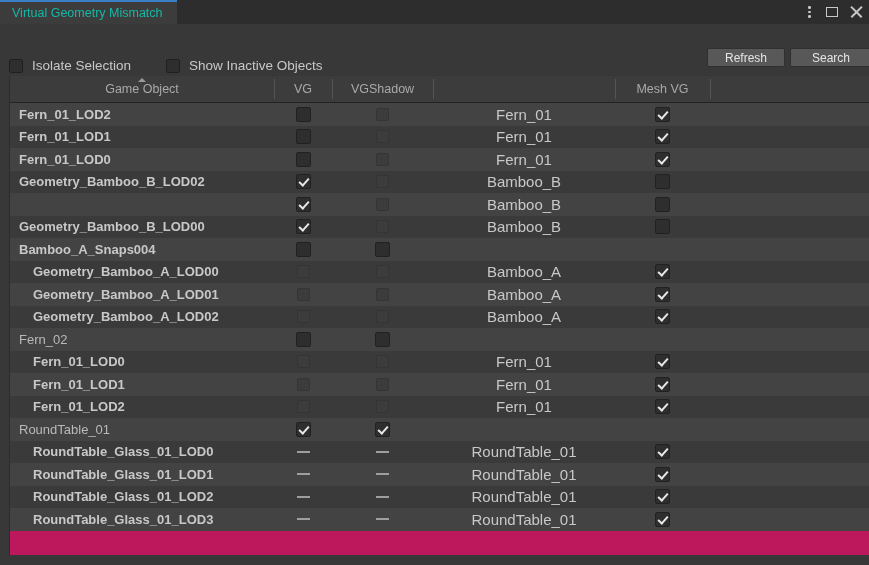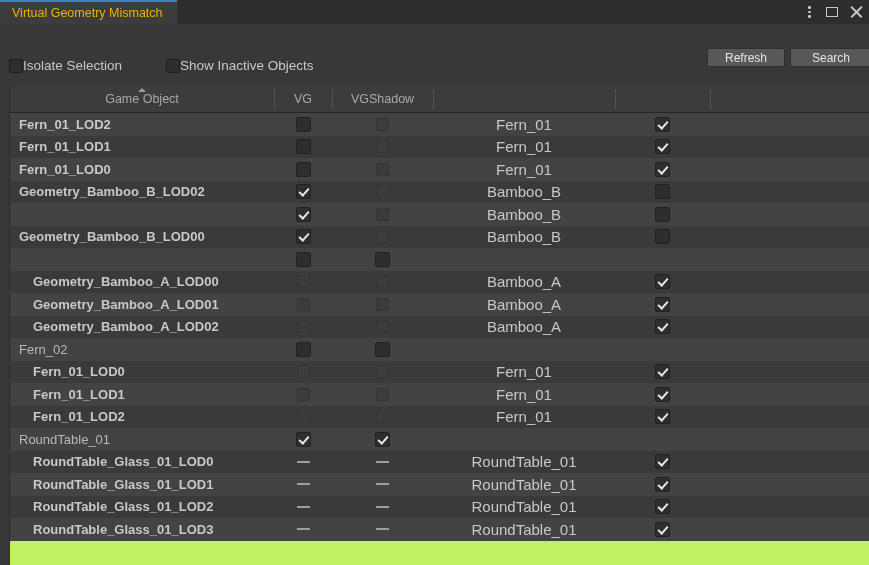--- a/index.html
+++ b/index.html
@@ -33,21 +33,21 @@
     position: absolute;
     left: 0; top: 0;
     height: 24px;
     padding: 0 14px 0 12px;
     background: #3c3c3c;
     border-top: 2px solid #3b7fc4;
     box-sizing: border-box;
     display: flex;
     align-items: center;
     font-size: 12.5px;
-    color: #eab308;
+    color: #14b8a6;
     white-space: nowrap;
   }
   .win-controls {
     position: absolute;
     right: 6px; top: 0;
     height: 24px;
     display: flex;
     align-items: center;
     gap: 11px;
   }
@@ -114,21 +114,21 @@
   .toolbar {
     position: absolute;
     left: 0; top: 50px;
     width: 869px; height: 34px;
   }
   .tb-check {
     position: absolute;
     top: 8px;
     display: flex;
     align-items: center;
-    gap: 0;
+    gap: 9px;
     font-size: 13.5px;
     color: #c8c8c8;
     white-space: nowrap;
   }
   .tb-check.c1 { left: 9px; }
   .tb-check.c2 { left: 166px; }
   .box-empty {
     width: 14px; height: 14px;
     background: #2e2e2e;
     border: 1px solid #1f1f1f;
@@ -178,24 +178,24 @@
     color: #c8c8c8;
     font-family: "Liberation Sans", sans-serif;
     font-size: 12px;
     margin-left: 5px;
     width: 350px;
   }
 
   
   .table {
     position: absolute;
-    left: 9px; top: 86px;
+    left: 9px; top: 76px;
     width: 860px;
     height: 479px;
-    background: #bef264;
+    background: #be185d;
     border-left: 1px solid #2c2c2c;
     box-sizing: border-box;
   }
   .thead {
     position: relative;
     height: 26px;
     background: #3c3c3c;
     border-bottom: 1px solid #242424;
   }
   .th {
@@ -348,20 +348,23 @@
       <div class="th" style="left:0;width:264px;">
         <span class="sortarrow"></span>
         <span>Game Object</span>
       </div>
       <div class="th" style="left:264px;width:58px;">
         <span>VG</span>
       </div>
       <div class="th" style="left:322px;width:101px;">
         <span>VGShadow</span>
       </div>
+      <div class="th" style="left:605px;width:95px;">
+        <span>Mesh VG</span>
+      </div>
       <div class="vdiv" style="left:264px;"></div>
       <div class="vdiv" style="left:322px;"></div>
       <div class="vdiv" style="left:423px;"></div>
       <div class="vdiv" style="left:605px;"></div>
       <div class="vdiv" style="left:700px;"></div>
     </div>
     <div class="tbody" id="tbody">
         <div class="row odd">
           <span class="cell-name lvl1">Fern_01_LOD2</span>
           <span class="cell-ctrl cell-vg">
@@ -433,20 +436,21 @@
           </span>
           <span class="cell-ctrl cell-vgshad">
             <span class="cb light sm"></span>
           </span>
           <span class="cell-mesh">Bamboo_B</span>
           <span class="cell-ctrl cell-meshvg">
             <span class="cb dark"></span>
           </span>
         </div>
         <div class="row odd">
+          <span class="cell-name lvl1">Bamboo_A_Snaps004</span>
           <span class="cell-ctrl cell-vg">
             <span class="cb dark"></span>
           </span>
           <span class="cell-ctrl cell-vgshad">
             <span class="cb dark"></span>
           </span>
           <span class="cell-mesh"></span>
           <span class="cell-ctrl cell-meshvg"></span>
         </div>
         <div class="row even">

